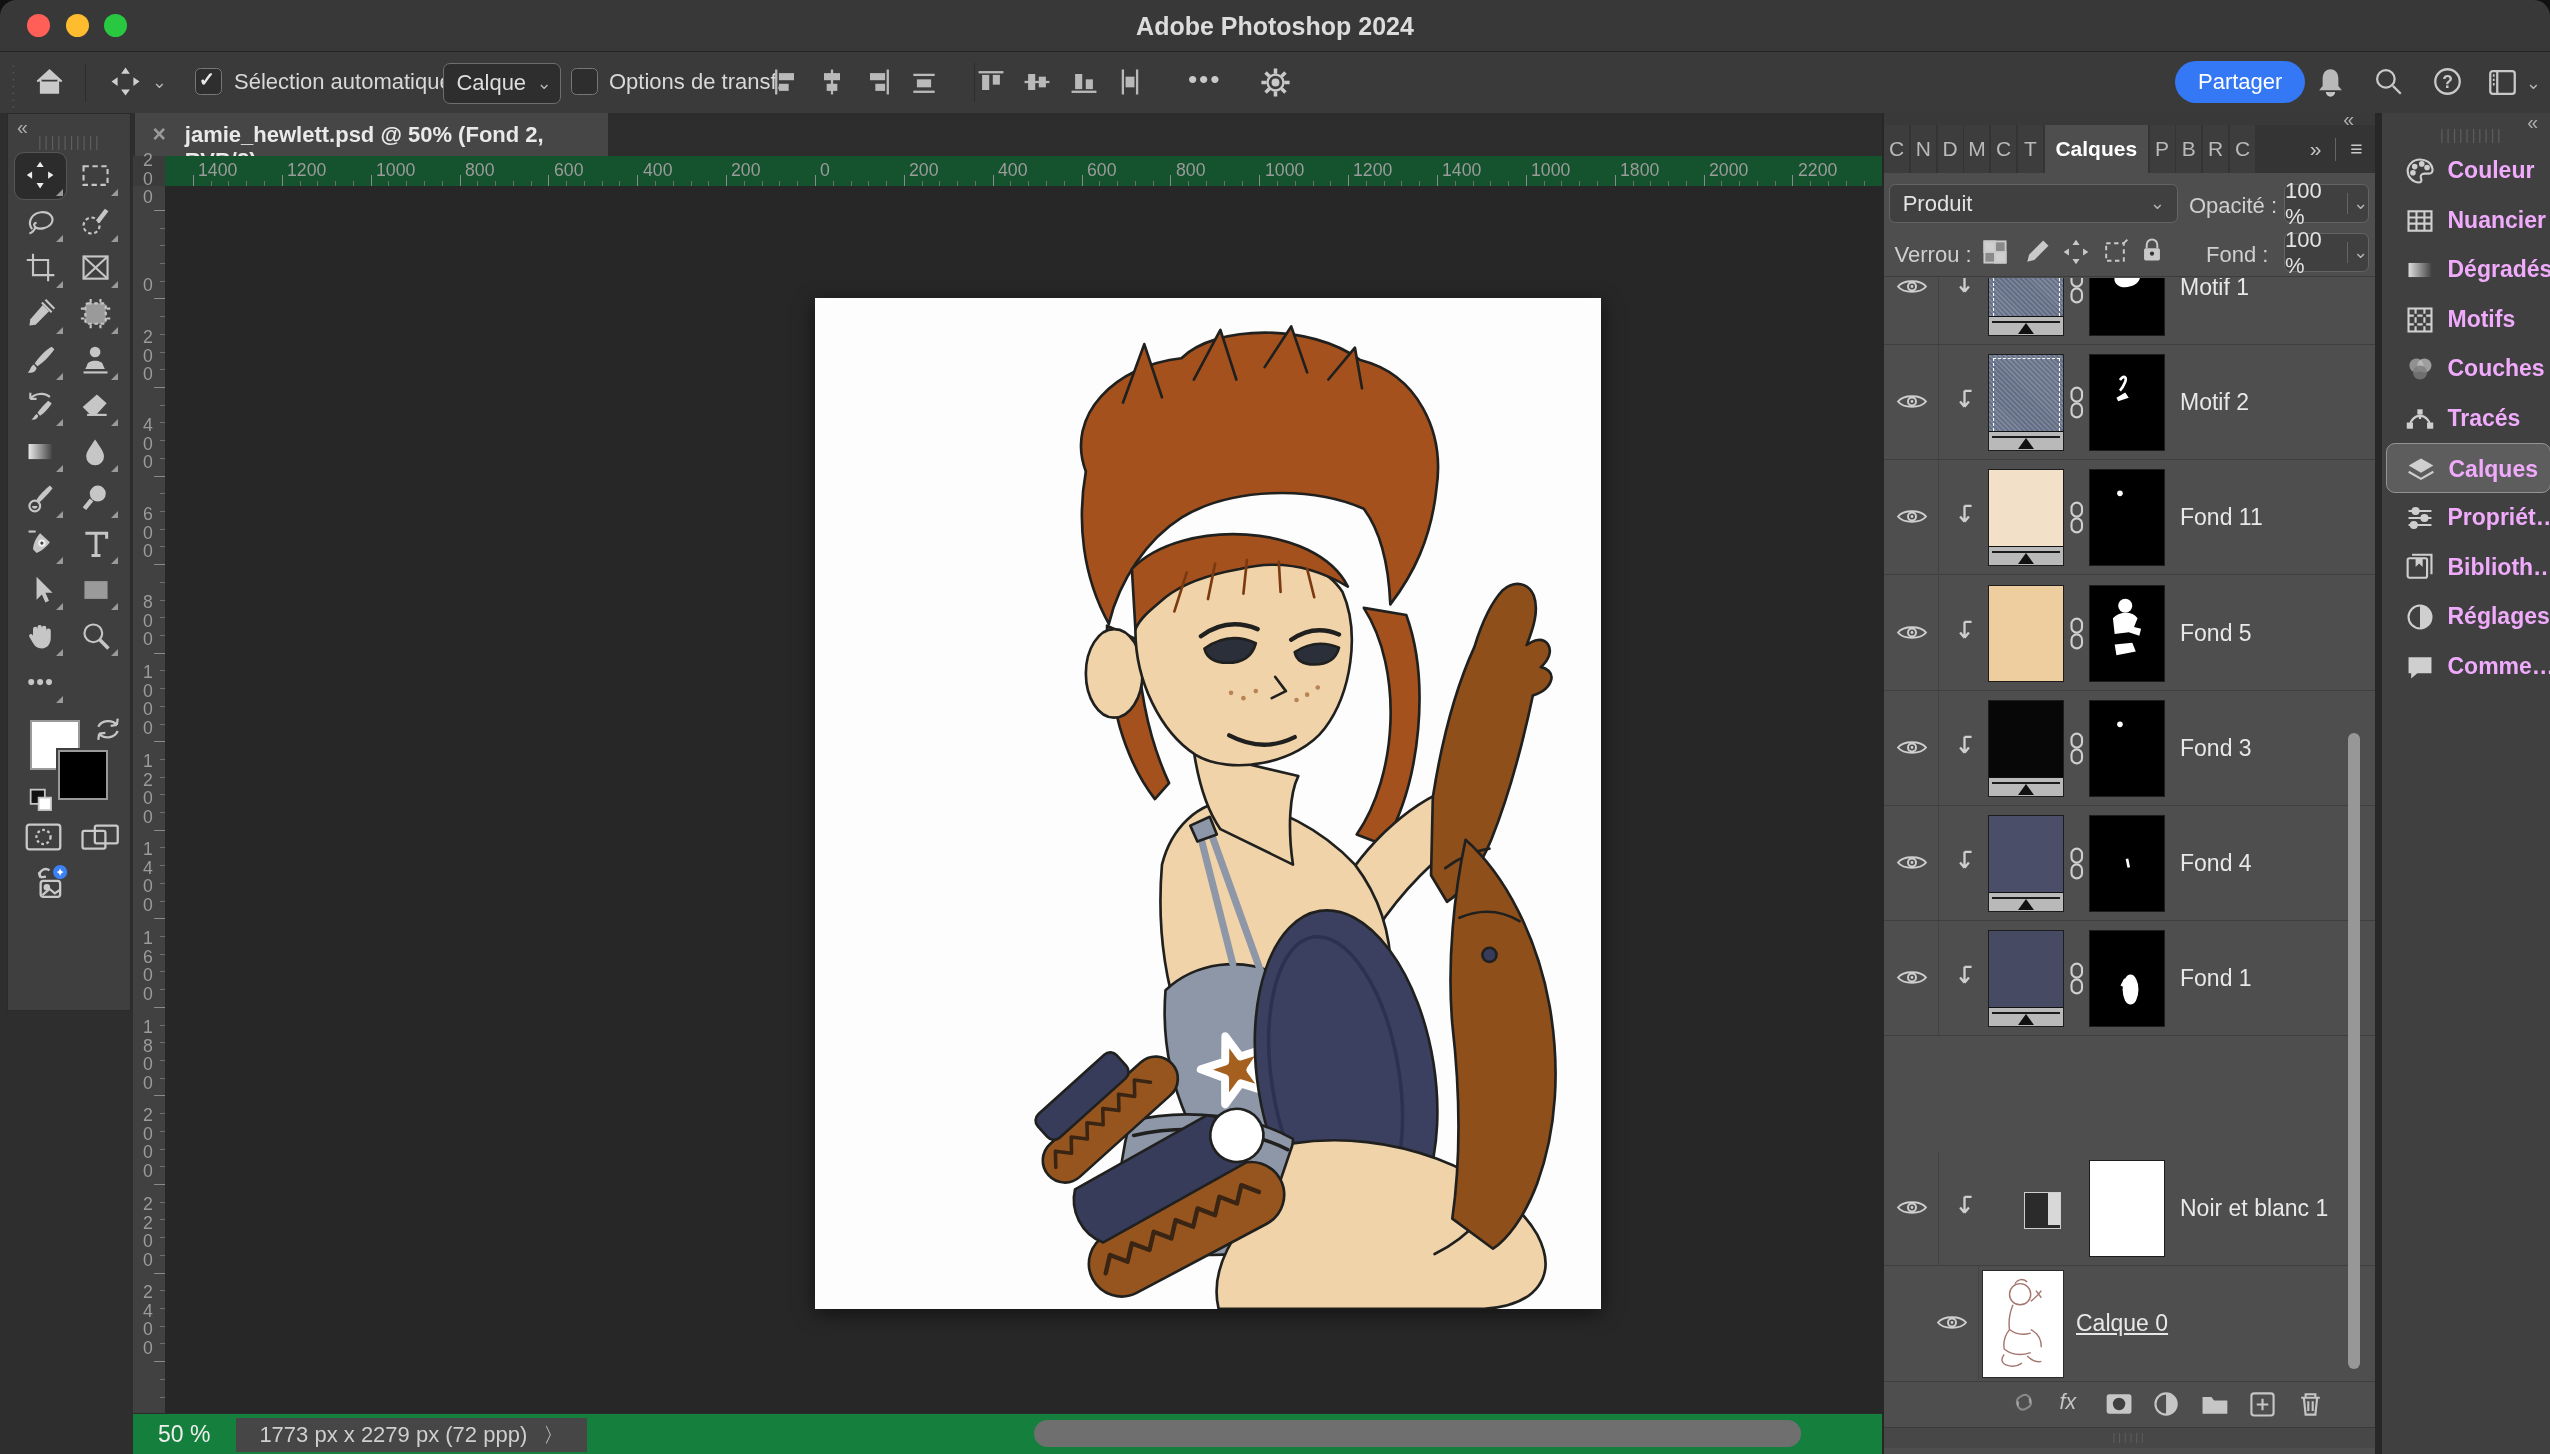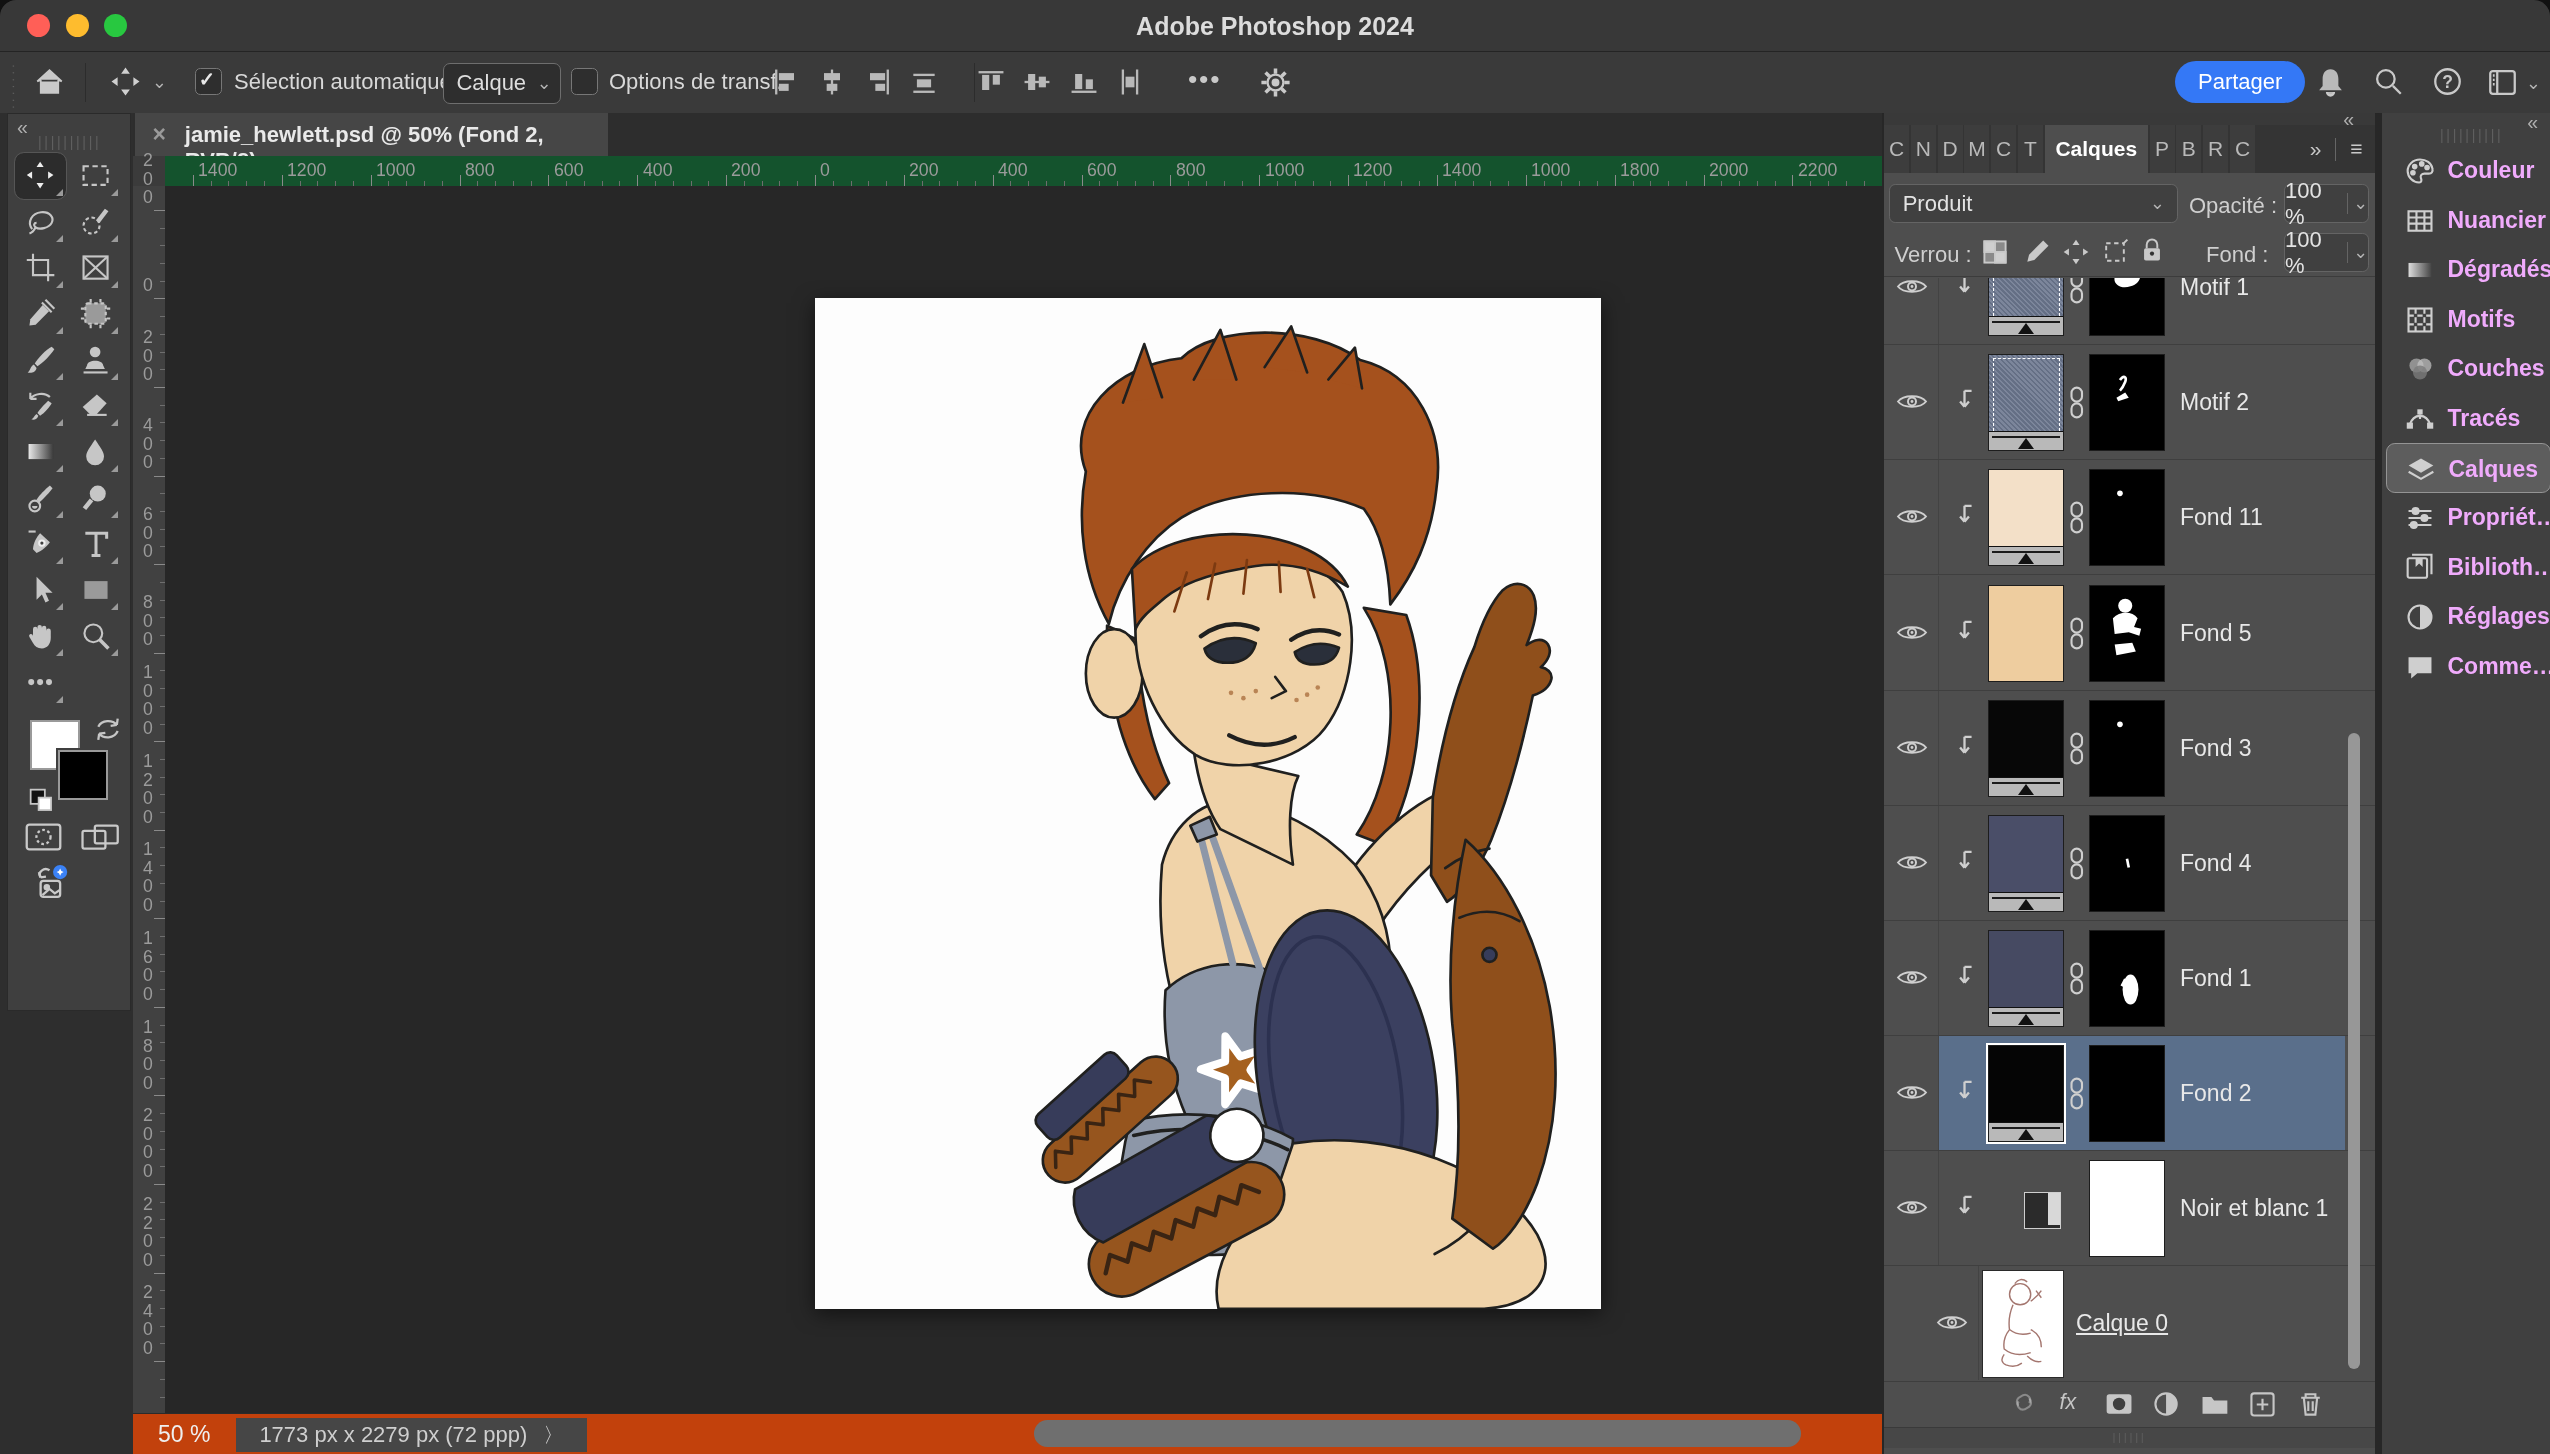--- a/index.html
+++ b/index.html
@@ -33,21 +33,21 @@
   #tabbar{left:0;top:0;width:1749px;height:43px;background:#2d2d2d;border-bottom:0.9px solid #242424;}
   #doctab{left:1.8px;top:0;width:473px;height:43px;background:#464646;color:#e9e9e9;font-size:22px;font-weight:bold;}
   #rulerH{left:32px;top:43px;width:1717px;height:30px;background:#14532d;border-bottom:0.9px solid #2e2e2e;}
   #rulerV{left:0;top:73px;width:32px;height:1227px;background:#414141;border-right:0.9px solid #2e2e2e;}
   #rulercorner{left:0;top:43px;width:32px;height:30px;background:#3b3b3b;border-right:0.9px solid #2e2e2e;border-bottom:0.9px solid #2e2e2e;}
   .rlabel{color:#9b9b9b;font-size:17.7px;}
   .rtickH{width:0.9px;background:#8a8a8a;bottom:0;height:11.5px;}
   .rtickV{height:0.9px;background:#8a8a8a;right:0;width:11.5px;}
   #canvasvp{left:32px;top:73px;width:1717px;height:1227px;background:#272727;overflow:hidden;}
   #page{left:650px;top:112px;width:786px;height:1011px;background:#fdfdfd;box-shadow:0 5.3px 19.5px rgba(0,0,0,.55);}
-  #statusbar{left:0;top:1300px;width:1749px;height:41px;background:#c2410c;border-top:0.9px solid #2b2b2b;}
+  #statusbar{left:0;top:1300px;width:1749px;height:41px;background:#15803d;border-top:0.9px solid #2b2b2b;}
   #dimsbox{left:103px;top:3.5px;width:351px;height:34px;background:#464646;display:flex;align-items:center;justify-content:center;gap:16px;}
   #hscroll{left:901px;top:6.2px;width:767px;height:26.6px;background:#6f6f6f;border-radius:13.3px;}
   
   #layersdock{left:1884px;top:113px;width:491px;height:1341px;background:#4e4e4e;}
   #lheader{left:0;top:0;width:491px;height:12.4px;background:#393939;}
   #ltabs{left:0;top:12.4px;width:491px;height:48px;background:#343434;display:flex;align-items:stretch;}
   .ltab{background:#3d3d3d;color:#b9b9b9;font-size:21px;display:flex;align-items:center;justify-content:center;margin-right:1.8px;}
   .ltab.active{background:#4e4e4e;color:#fff;font-weight:bold;}
   .fieldbox{background:#404040;border:0.9px solid #646464;border-radius:6.2px;box-sizing:border-box;color:#e3e3e3;font-size:22px;display:flex;align-items:center;}
   .lockicon svg{stroke:#c9c9c9;fill:none;stroke-width:2.2;}
@@ -931,44 +931,20 @@
             <rect x="5" y="3" width="12" height="16" rx="6" fill="none" stroke="#cfcfcf" stroke-width="2.4"></rect>
             <rect x="5" y="21" width="12" height="16" rx="6" fill="none" stroke="#cfcfcf" stroke-width="2.4"></rect>
           </svg>
           <div class="lmask" style="background:#000"><svg width="74" height="96" viewBox="0 0 84 108">
               <ellipse cx="46" cy="66" rx="9" ry="17" fill="#fff"></ellipse>
               <path d="M40 54 l-4 8" stroke="#fff" stroke-width="3"></path>
             </svg></div>
           <div class="lname">Fond 1</div>
           <div class="rowline"></div>
         </div>
-        <div class="abs lrow" style="top: 758px;">
-          <div style="position:absolute;left:55px;top:0;width:406px;height:115px;background:#5a6f8b"></div>
-          <div class="eyecol">
-            <svg width="32" height="21" viewBox="0 0 36 24" style="position:absolute;left:12.4px;top:46px">
-              <path d="M2 12 C8 4 28 4 34 12 C28 20 8 20 2 12 Z" fill="none" stroke="#cfcfcf" stroke-width="2.2"></path>
-              <circle cx="18" cy="12" r="4.6" fill="none" stroke="#cfcfcf" stroke-width="2.2"></circle>
-              <circle cx="18" cy="12" r="1.6" fill="#cfcfcf"></circle>
-            </svg>
-          </div>
-          <div class="eyedivider"></div>
-          <svg width="23" height="26.6" viewBox="0 0 26 30" style="position:absolute;left:69px;top:44px">
-            <path d="M13 2 h8 M13 2 v18 M13 20 l-5 -6 M13 20 l5 -6" stroke="#cfcfcf" stroke-width="2.6" fill="none"></path>
-          </svg>
-          <div class="lthumb" style="background:#050505;outline:2.7px solid #fff;">
-            <div class="scalebar"></div>
-          </div>
-          <svg width="19.5" height="35" viewBox="0 0 22 40" style="position:absolute;left:183px;top:40px">
-            <rect x="5" y="3" width="12" height="16" rx="6" fill="none" stroke="#cfcfcf" stroke-width="2.4"></rect>
-            <rect x="5" y="21" width="12" height="16" rx="6" fill="none" stroke="#cfcfcf" stroke-width="2.4"></rect>
-          </svg>
-          <div class="lmask" style="background:#000"><svg width="74" height="96" viewBox="0 0 84 108"></svg></div>
-          <div class="lname">Fond 2</div>
-          <div class="rowline"></div>
-        </div>
         <div class="abs lrow" style="top: 873px;">
           <div class="eyecol">
             <svg width="32" height="21" viewBox="0 0 36 24" style="position:absolute;left:12.4px;top:46px">
               <path d="M2 12 C8 4 28 4 34 12 C28 20 8 20 2 12 Z" fill="none" stroke="#cfcfcf" stroke-width="2.2"></path>
               <circle cx="18" cy="12" r="4.6" fill="none" stroke="#cfcfcf" stroke-width="2.2"></circle>
               <circle cx="18" cy="12" r="1.6" fill="#cfcfcf"></circle>
             </svg>
           </div>
           <div class="eyedivider"></div>
           <svg width="23" height="26.6" viewBox="0 0 26 30" style="position:absolute;left:69px;top:44px">

